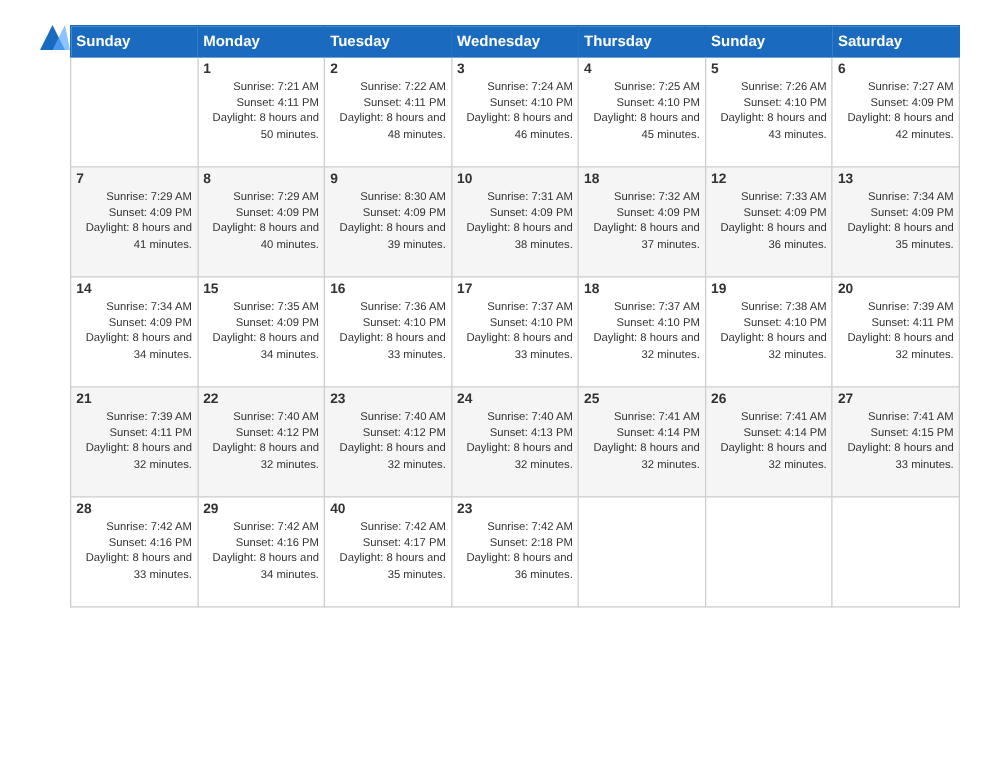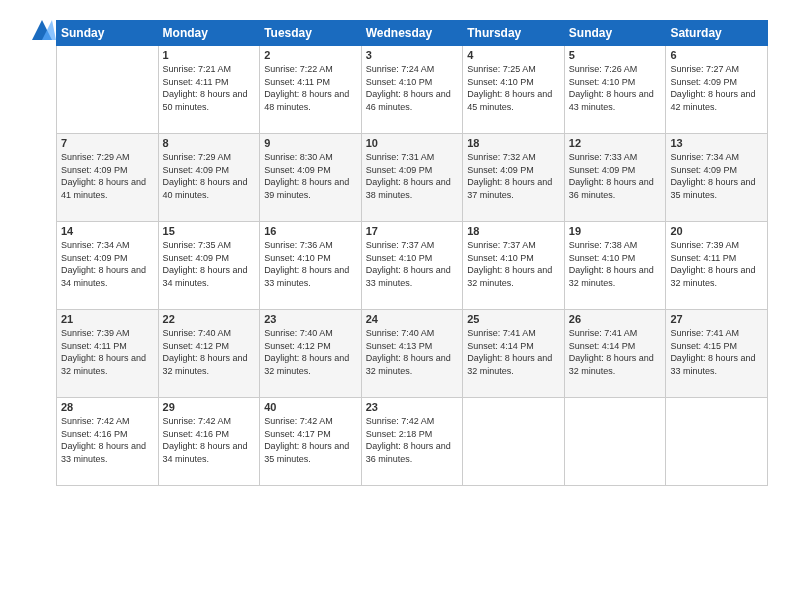--- a/index.html
+++ b/index.html
@@ -90,20 +90,21 @@
     .day-num {
       font-size: 11px;
       font-weight: bold;
       display: block;
       margin-bottom: 2px;
     }
     .day-info {
       font-size: 9px;
       line-height: 1.4;
       color: #333;
+      text-align: right;
     }
     .empty-cell {
       background: #f9f9f9;
     }
   </style>
 </head>
 <body>
 
 <div class="page">
   <div class="header">

